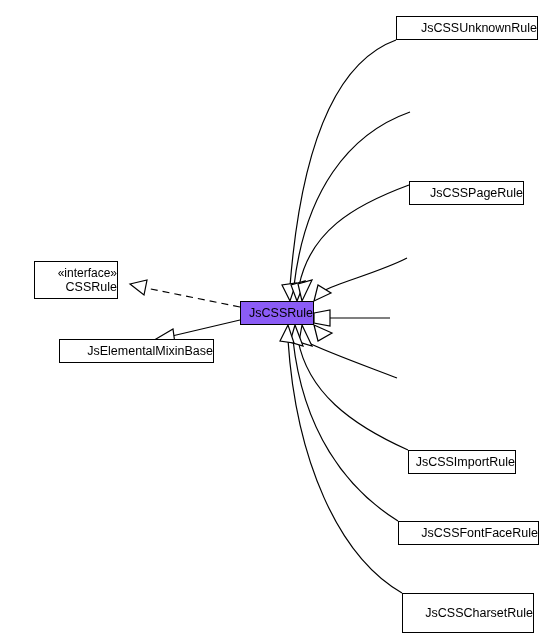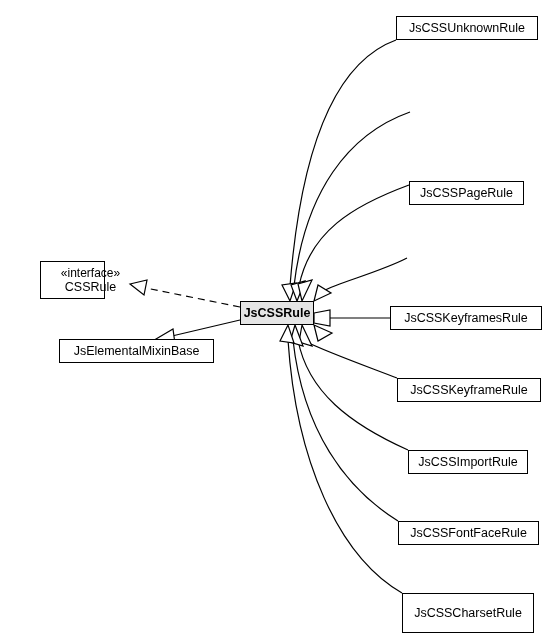--- a/index.html
+++ b/index.html
@@ -32,29 +32,28 @@
     position: absolute;
     box-sizing: border-box;
     border: 1px solid #000000;
     background: #ffffff;
     color: #000000;
     font-size: 12.5px;
     line-height: 14px;
     text-align: center;
     display: flex;
     flex-direction: column;
-    align-items: center;
+    align-items: flex-end;
     justify-content: center;
     white-space: nowrap;
     z-index: 3;
   }
   .uml-node.focus {
-    background: #e5e5e5;
+    background: #8b5cf6;
     border: 1px solid #000000;
-    font-weight: bold;
   }
   .uml-node .stereotype {
     font-size: 12px;
     line-height: 14px;
   }
   .uml-node .nm {
     font-size: 12.5px;
     line-height: 15px;
   }
 </style>
@@ -104,48 +103,42 @@
     <polygon points="130,284 147,280 144,295" fill="#ffffff" stroke="#000000" stroke-width="1.2"></polygon>
 
     <line x1="240" y1="320" x2="172" y2="336" stroke="#000000" stroke-width="1.2"></line>
     <polygon points="156,339 173,329 175,344" fill="#ffffff" stroke="#000000" stroke-width="1.2"></polygon>
   </svg>
 
   <div class="uml-node focus" style="left:240px; top:301px; width:74px; height:24px;">
     <span class="nm">JsCSSRule</span>
   </div>
 
-  <div class="uml-node" style="left:40px; top:261px; width:65px; height:38px;padding-left:36px;">
+  <div class="uml-node" style="left:34px; top:261px; width:84px; height:38px;padding-left:36px;">
     <span class="stereotype">«interface»</span>
     <span class="nm">CSSRule</span>
   </div>
 
   <div class="uml-node" style="left:17px; top:339px; width:155px; height:24px;margin-left:42px;">
     <span class="nm">JsElementalMixinBase</span>
   </div>
 
   <div class="uml-node" style="left:396px; top:16px; width:142px; height:24px;">
     <span class="nm">JsCSSUnknownRule</span>
   </div>
 
 
   <div class="uml-node" style="left:409px; top:161px; width:115px; height:24px;margin-top:20px;">
     <span class="nm">JsCSSPageRule</span>
   </div>
 
 
-  <div class="uml-node" style="left:390px; top:306px; width:152px; height:24px;">
-    <span class="nm">JsCSSKeyframesRule</span>
-  </div>
 
-  <div class="uml-node" style="left:397px; top:378px; width:144px; height:24px;">
-    <span class="nm">JsCSSKeyframeRule</span>
-  </div>
 
-  <div class="uml-node" style="left:408px; top:450px; width:120px; height:24px;">
+  <div class="uml-node" style="left:408px; top:450px; width:108px; height:24px;">
     <span class="nm">JsCSSImportRule</span>
   </div>
 
   <div class="uml-node" style="left:398px; top:521px; width:141px; height:24px;">
     <span class="nm">JsCSSFontFaceRule</span>
   </div>
 
   <div class="uml-node" style="left:402px; top:593px; width:132px; height:40px;">
     <span class="nm">JsCSSCharsetRule</span>
   </div>

